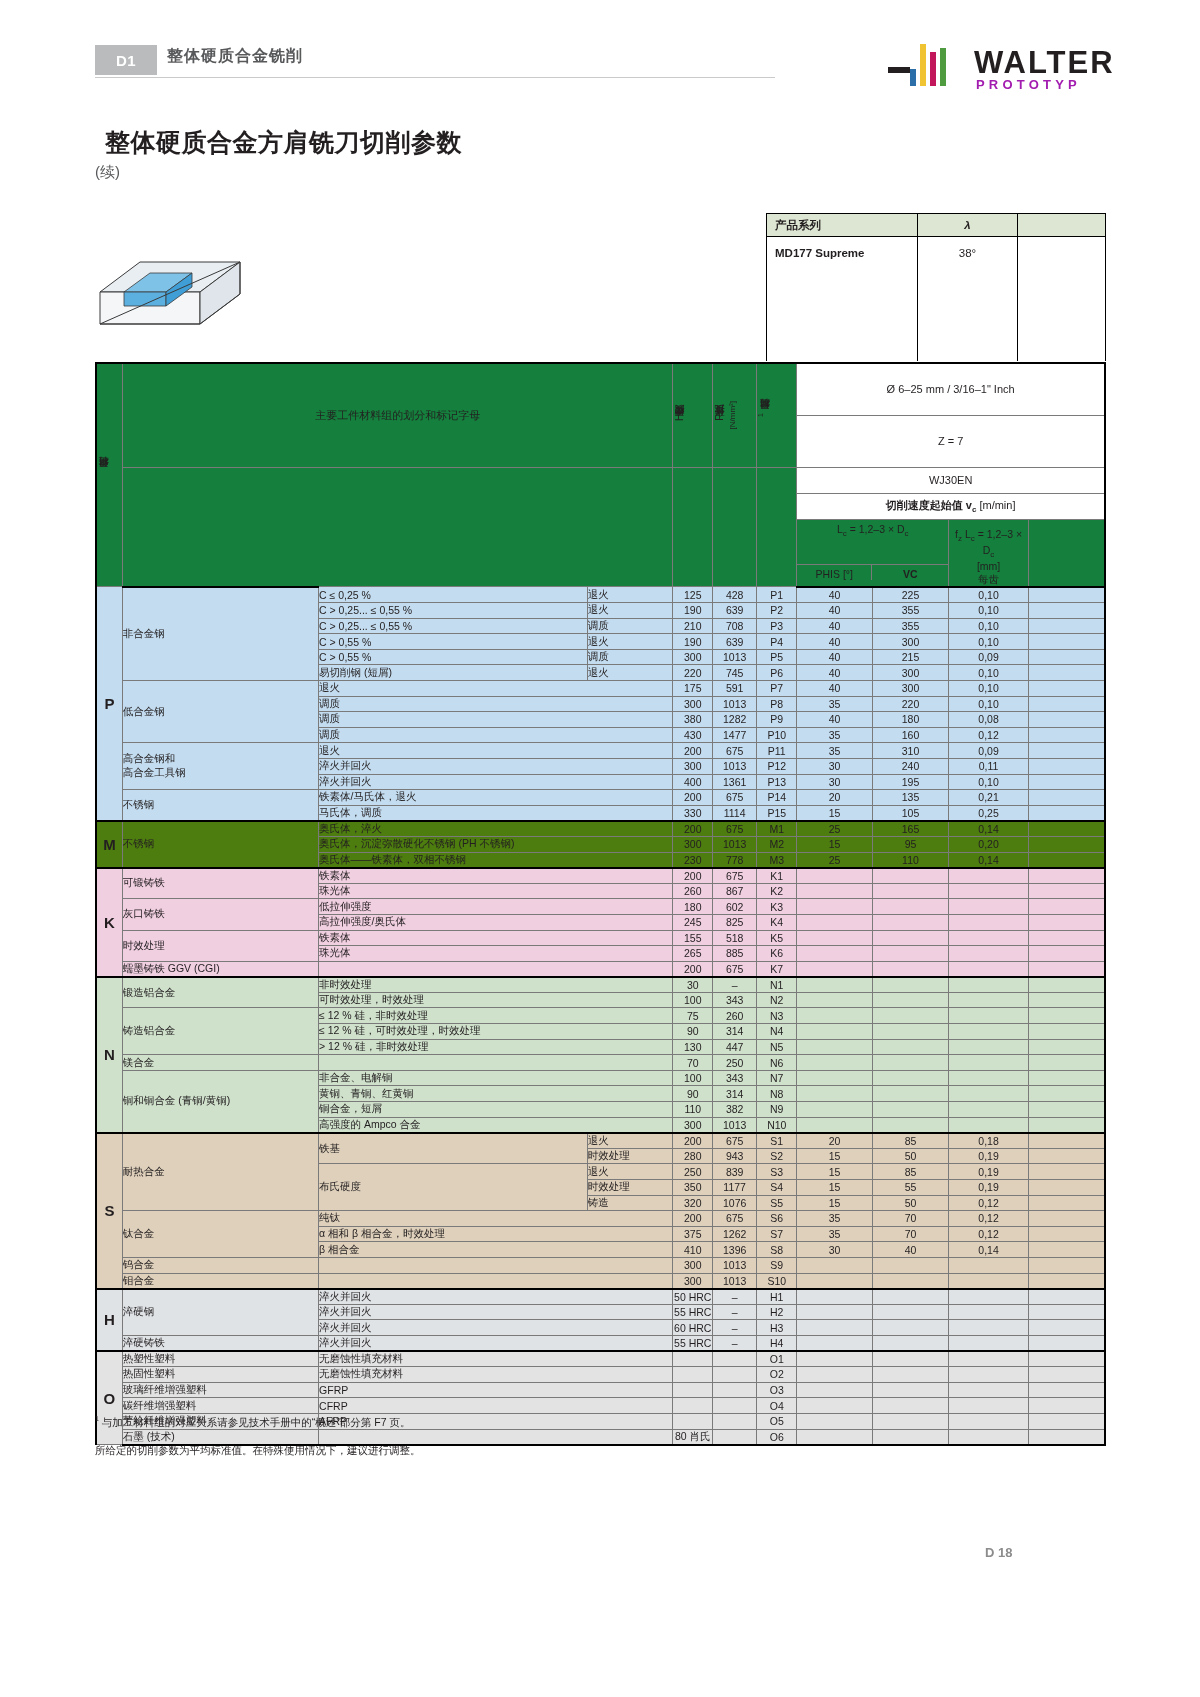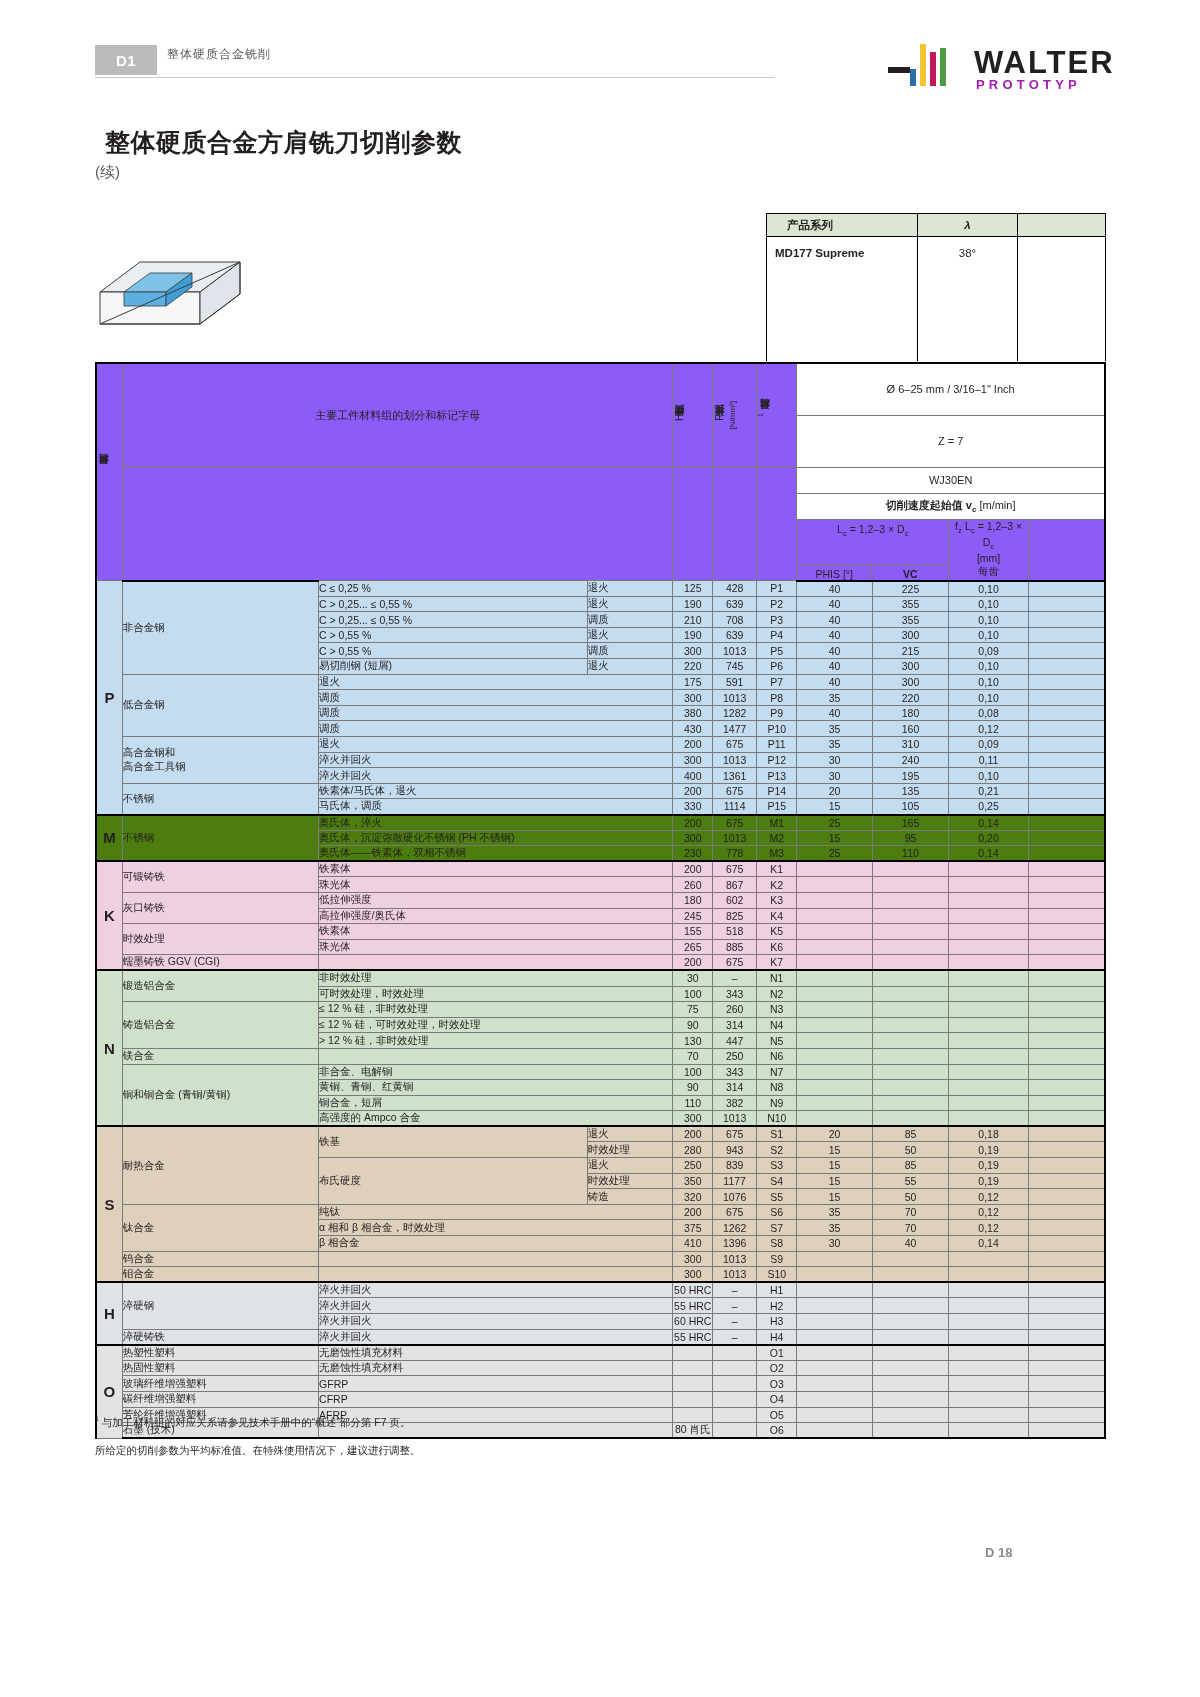--- a/index.html
+++ b/index.html
@@ -14,21 +14,21 @@
   .page { position:relative; width:1200px; height:1697px; padding:0; }
 
   
   .hdr { position:absolute; left:95px; top:45px; width:1010px; height:48px; }
   .hdr-tag {
     position:absolute; left:0; top:0; width:62px; height:30px;
     background:#b9bbbd; color:#ffffff; font-size:15px; font-weight:bold;
     display:flex; align-items:center; justify-content:center; letter-spacing:.5px;
   }
   .hdr-title {
-    position:absolute; left:72px; top:1px; font-size:12px; color:#58595b; font-weight:400;
+    position:absolute; left:72px; top:1px; font-size:16px; color:#58595b; font-weight:700;
     letter-spacing:1px;
   }
   .hdr-rule { position:absolute; left:0; top:32px; width:680px; height:1px; background:#c9cacb; }
 
   .logo { position:absolute; left:888px; top:42px; width:215px; height:56px; }
   .logo-bars { position:absolute; left:22px; top:2px; width:60px; height:42px; }
   .logo-bars i { position:absolute; bottom:0; width:6px; display:block; }
   .lb1 { left:0;  height:17px; background:#2c6fa8; }
   .lb2 { left:10px; height:42px; background:#efc331; }
   .lb3 { left:20px; height:34px; background:#c2185b; }
@@ -40,21 +40,21 @@
     color:#a21caf; font-weight:bold; line-height:1; }
 
   
   .doc-title { position:absolute; left:105px; top:126px; font-size:25px; font-weight:bold; color:#231f20; letter-spacing:.5px; }
   .doc-sub   { position:absolute; left:95px; top:163px; font-size:15px; color:#58595b; }
 
   
   .prodbox { position:absolute; left:766px; top:213px; width:340px; height:148px;
              border:1px solid #000; border-bottom:none; }
   .prod-hd { display:flex; height:23px; background:#dde6d2; border-bottom:1px solid #000; }
-  .prod-hd > div { font-size:11.5px; font-weight:bold; display:flex; align-items:center; padding-left:20px; }
+  .prod-hd > div { font-size:11.5px; font-weight:bold; display:flex; align-items:center; padding-left:8px; }
   .prod-c1 { width:151px; border-right:1px solid #000; }
   .prod-c2 { width:100px; border-right:1px solid #000; justify-content:center !important; padding-left:0 !important; font-style:italic; }
   .prod-c3 { width:87px; }
   .prod-bd { display:flex; height:124px; }
   .prod-bd > div { font-size:11.5px; padding-top:10px; }
   .prod-b1 { width:151px; border-right:1px solid #000; padding-left:8px; font-weight:bold; }
   .prod-b2 { width:100px; border-right:1px solid #000; text-align:center; }
   .prod-b3 { width:87px; }
 
   
@@ -65,21 +65,21 @@
                font-size:10.5px; width:1011px; }
   table.main td, table.main th { border:1px solid #7a7a7a; padding:0; }
   .thk { border-top:2px solid #000 !important; }
   .thkb { border-bottom:2px solid #000 !important; }
   .thkl { border-left:2px solid #000 !important; }
   .thkr { border-right:2px solid #000 !important; }
 
   
   .vert { writing-mode:vertical-rl; transform:rotate(180deg); white-space:nowrap;
           text-align:center; font-size:10px; }
-  .hcell { background:#8b5cf6; text-align:center; vertical-align:middle; font-weight:normal; }
+  .hcell { background:#15803d; text-align:center; vertical-align:middle; font-weight:normal; }
 
   .spec { text-align:center; font-size:11px; height:26px; vertical-align:middle; }
 
   
   tr.r td { height:15.6px; }
   td.grp { text-align:center; font-weight:bold; font-size:15px; vertical-align:middle; }
   td.fam { padding-left:7px; font-size:10.5px; vertical-align:middle; }
   td.dsc { padding-left:7px; font-size:10.5px; vertical-align:middle; }
   td.cnd { padding-left:7px; font-size:10.5px; vertical-align:middle; }
   td.num { text-align:center; font-size:10.5px; }
@@ -198,21 +198,21 @@
       </td>
     </tr>
     <tr>
       <td class="hcell thkb" colspan="2" style="height:46px;vertical-align:top;padding-top:3px;">
         <span>L</span><span style="font-size:8px;vertical-align:sub;">c</span><span> = 1,2–3 × D</span><span style="font-size:8px;vertical-align:sub;">c</span>
         <div style="display:flex;margin-top:26px;border-top:1px solid #7a7a7a;">
           <div style="width:75px;border-right:1px solid #7a7a7a;padding-top:3px;">PHIS [°]</div>
           <div style="width:76px;padding-top:3px;font-weight:bold;">VC</div>
         </div>
       </td>
-      <td class="hcell thkb" style="height:46px;vertical-align:top;padding-top:0;line-height:1.25;">
+      <td class="hcell thkb" style="height:46px;vertical-align:top;padding-top:8px;line-height:1.25;">
         <span>f</span><span style="font-size:8px;vertical-align:sub;">z</span><span> L</span><span style="font-size:8px;vertical-align:sub;">c</span><span> = 1,2–3 × D</span><span style="font-size:8px;vertical-align:sub;">c</span>
         <div>[mm]</div>
         <div>每齿</div>
       </td>
       <td class="hcell thkb thkr"></td>
     </tr>
 
     </tbody>
       <tbody id="tbody">
         <tr class="r">

